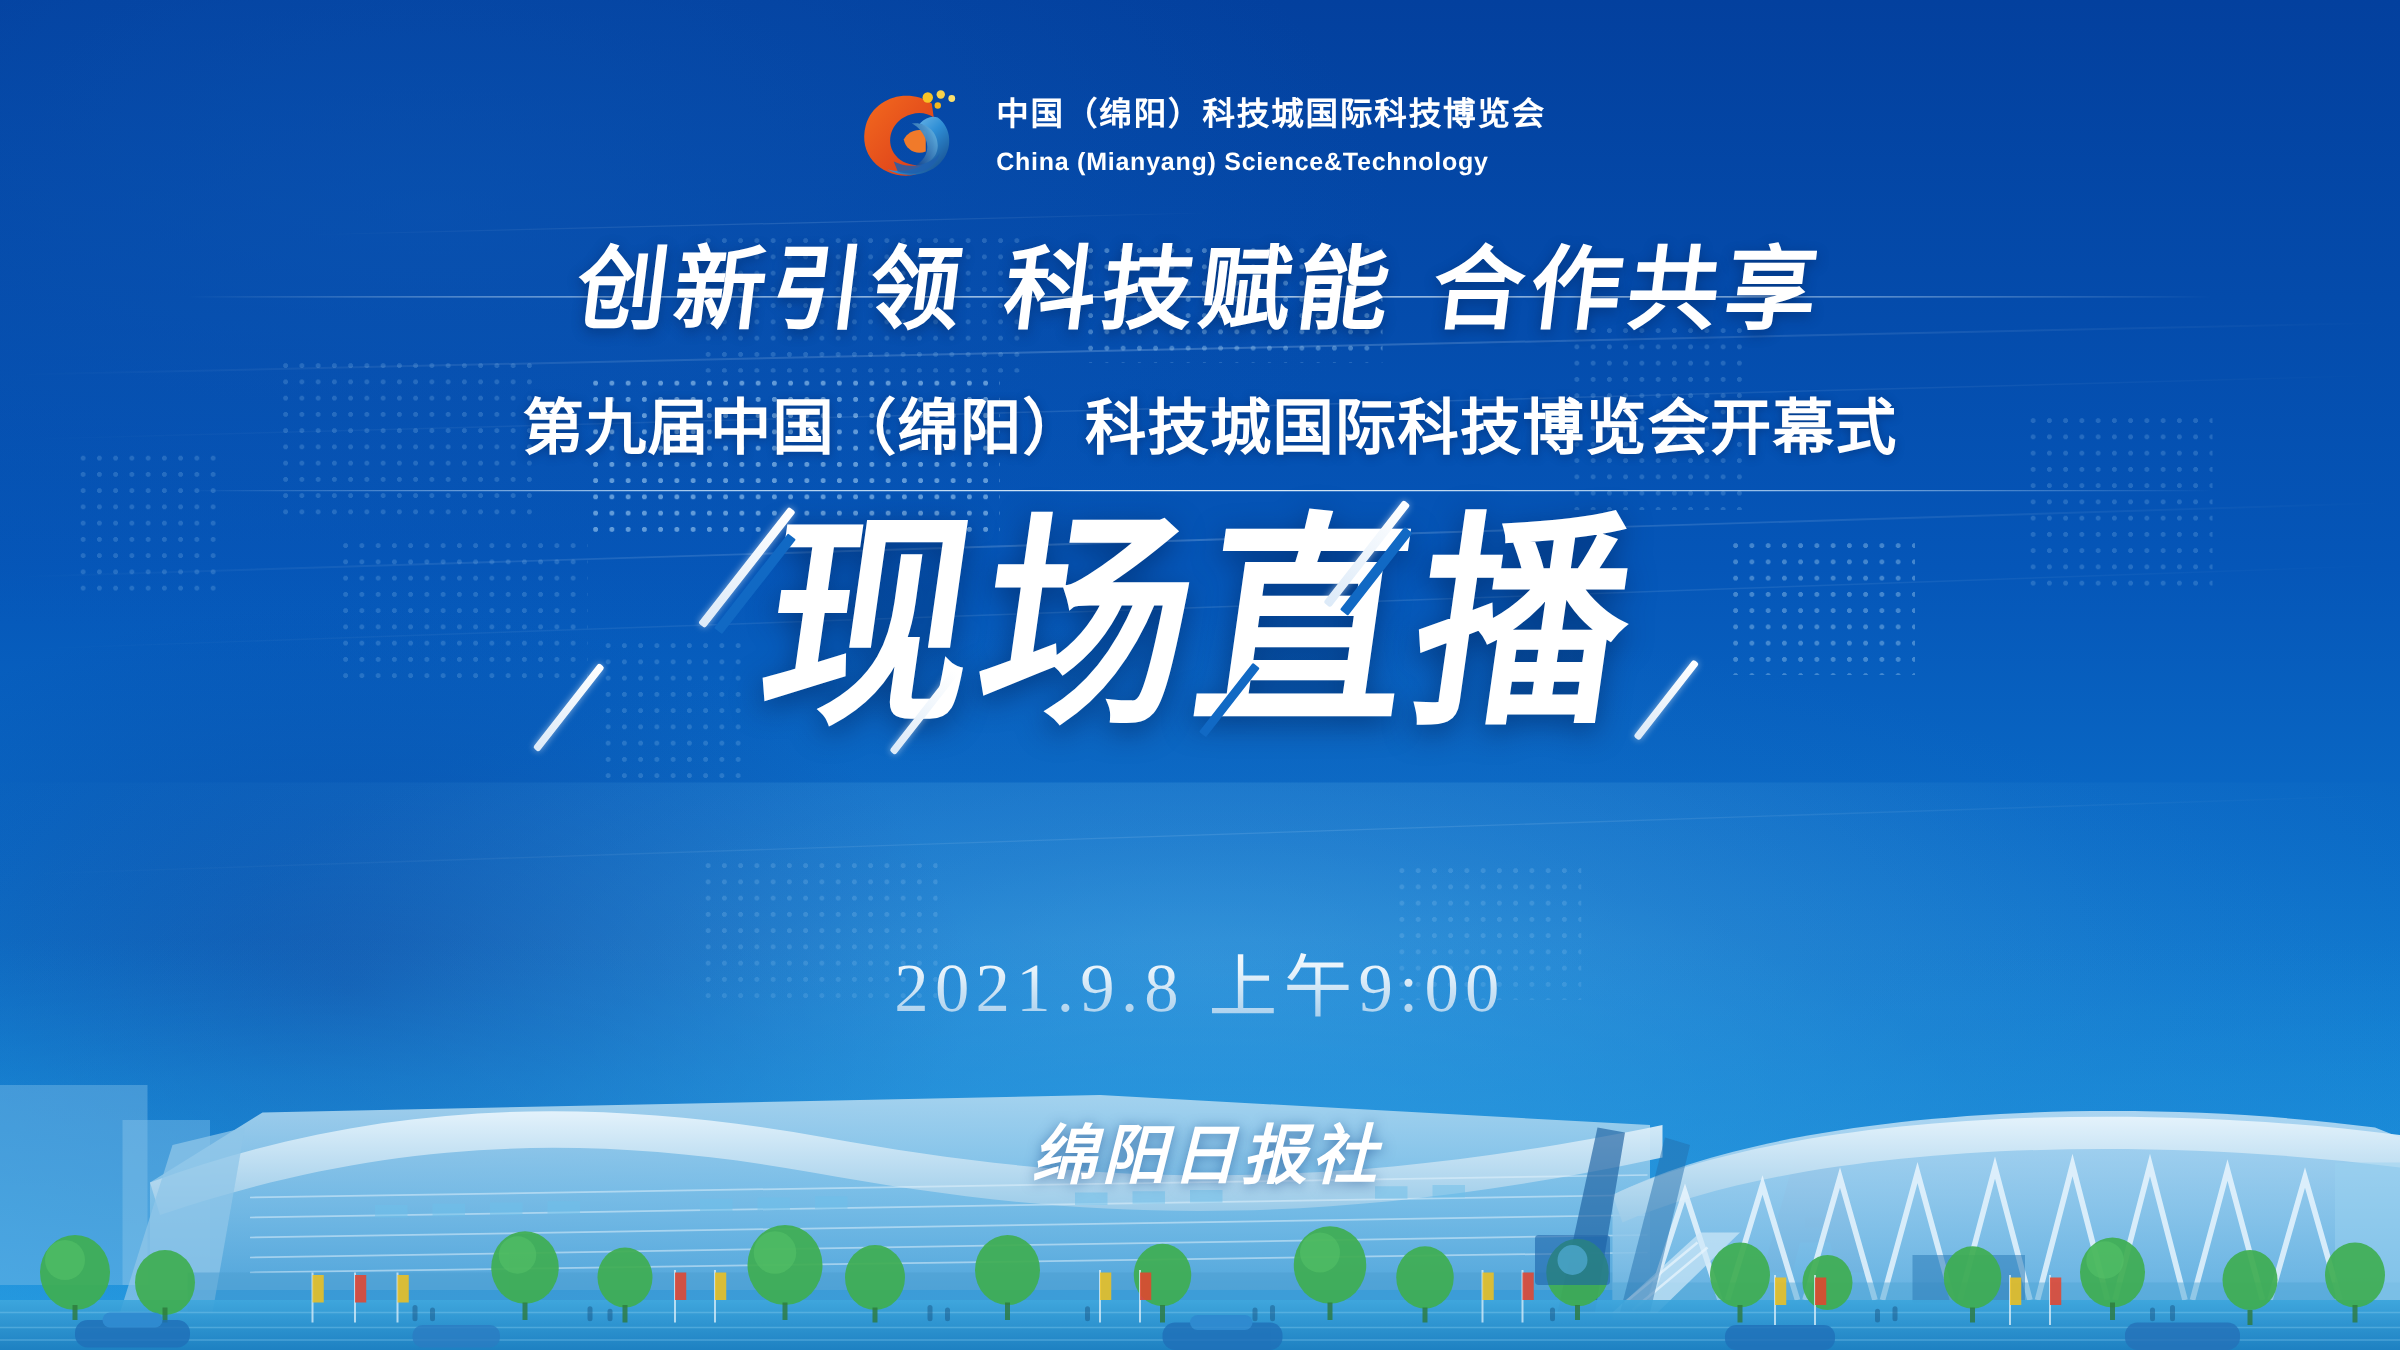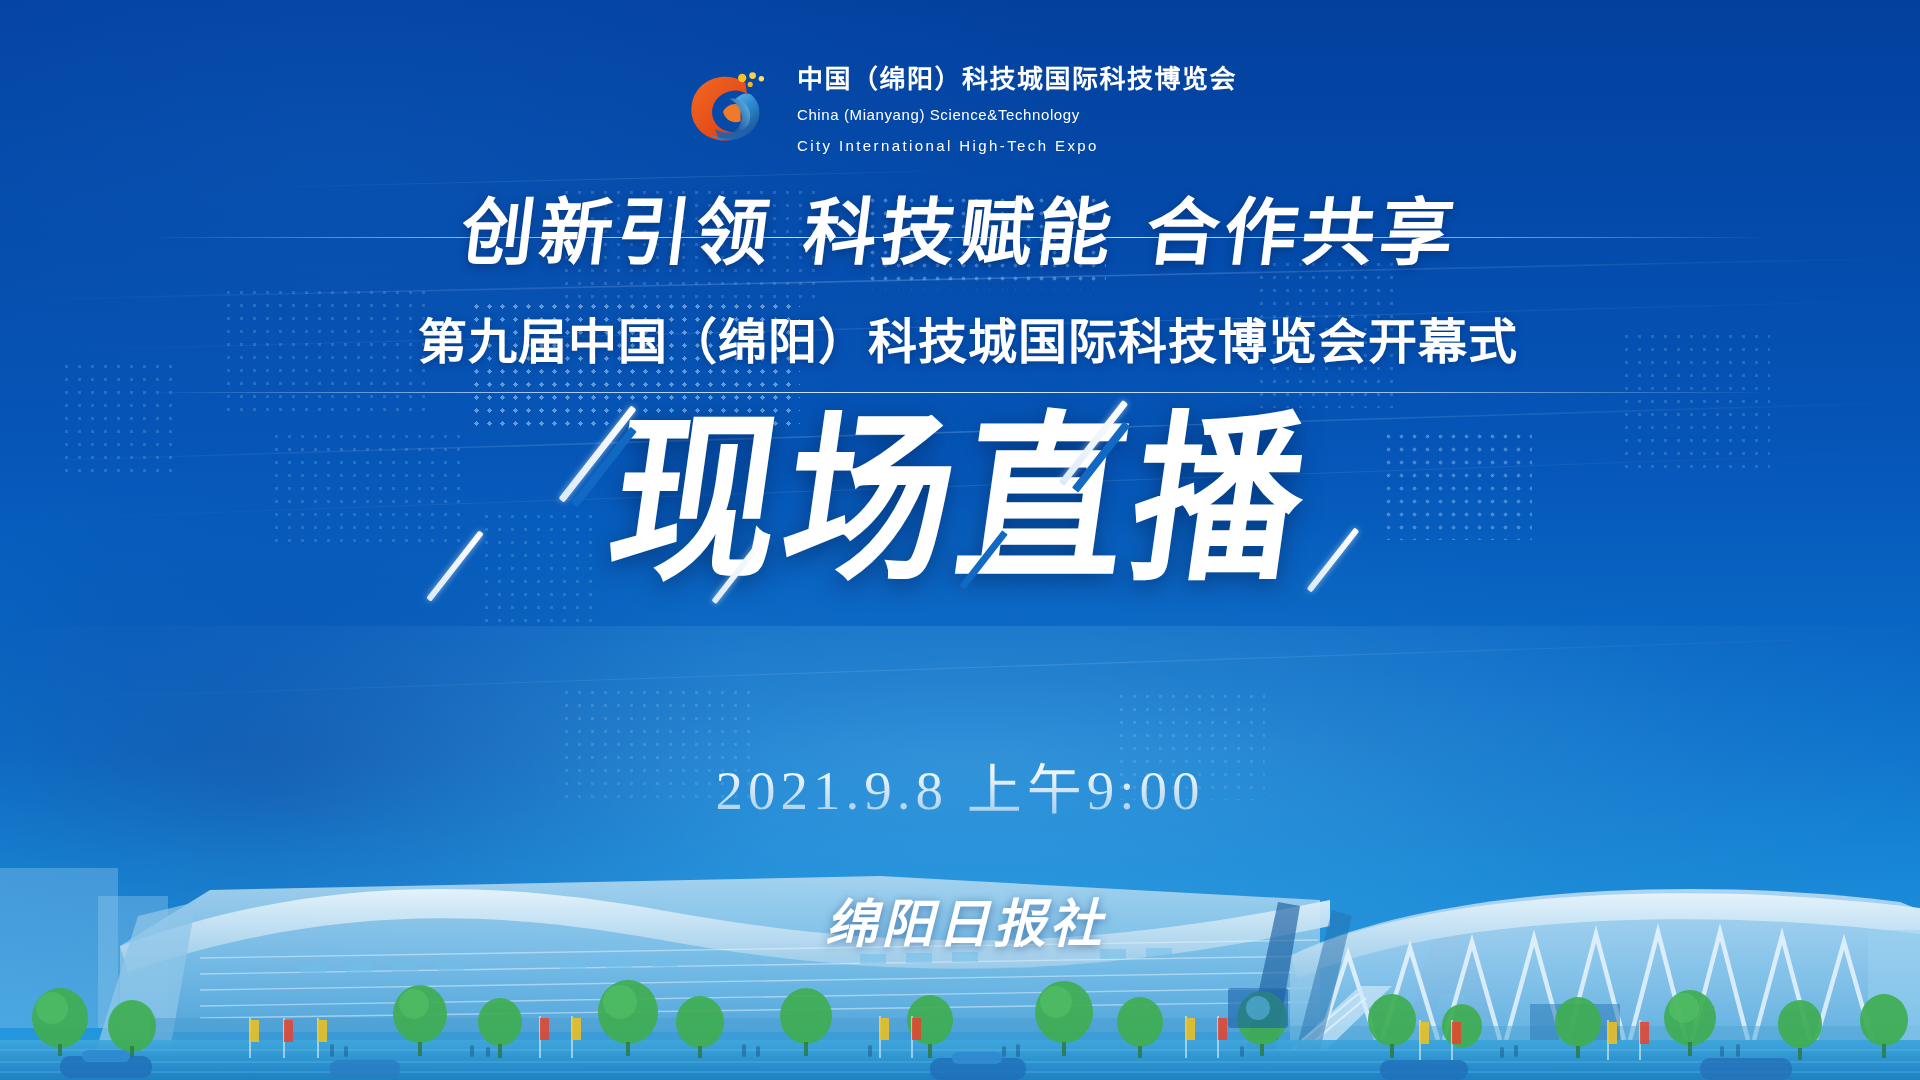--- a/index.html
+++ b/index.html
@@ -76,22 +76,22 @@
   .logo-text { display: flex; flex-direction: column; gap: 12px; }
   .logo-cn {
     font-size: 26px;
     font-weight: 700;
     color: #ffffff;
     letter-spacing: 1.5px;
     line-height: 1.12;
     white-space: nowrap;
   }
   .logo-en1, .logo-en2 {
-    font-size: 15px;
-    font-weight: 400;
+    font-size: 20px;
+    font-weight: 700;
     color: #ffffff;
     letter-spacing: 0.6px;
     line-height: 1.25;
     white-space: nowrap;
   }
   .logo-en2 { letter-spacing: 2.4px; }
 
   
   .slogan {
     position: absolute;
@@ -274,21 +274,20 @@
       <circle cx="98" cy="21" r="3.4" fill="#fbe06e"></circle>
       <circle cx="84" cy="28" r="3.2" fill="#f6b81d"></circle>
 
       <path d="M84,40 C98,50 100,72 86,86 C72,100 48,100 34,92 C50,96 68,92 76,80 C84,68 80,52 66,46 C72,40 78,38 84,40 Z" fill="url(#gBlue)"></path>
       <path d="M58,46 C72,44 84,54 84,68 C84,80 74,88 62,88 C72,82 76,72 72,62 C68,52 62,48 58,46 Z" fill="url(#gBlue2)" opacity="0.95"></path>
       <path d="M40,84 C56,92 76,88 86,76 C82,92 62,100 44,94 Z" fill="#1e5fae" opacity="0.85"></path>
     </svg>
     <div class="logo-text">
       <div class="logo-cn">中国（绵阳）科技城国际科技博览会</div>
       <div class="logo-en1">China (Mianyang) Science&amp;Technology</div>
-      <div class="logo-en2">City  International  High-Tech  Expo</div>
     </div>
   </div>
 
   <div class="slogan">创新引领 科技赋能 合作共享</div>
 
   <div class="event-title">第九届中国（绵阳）科技城国际科技博览会开幕式</div>
 
   <div class="headline-wrap">
     <div class="headline">现场直播</div>
 

